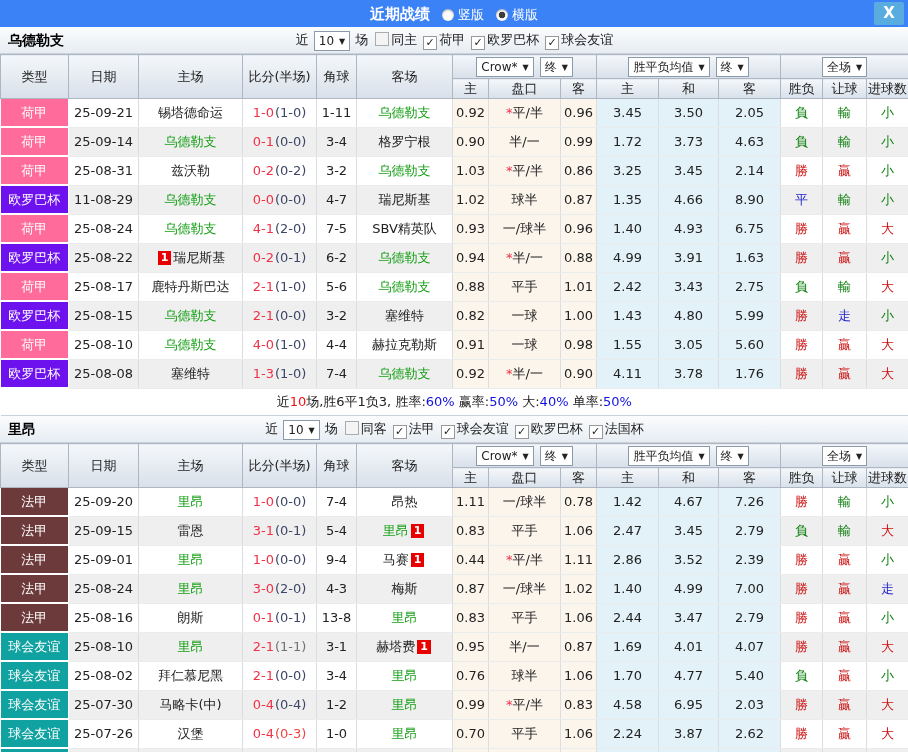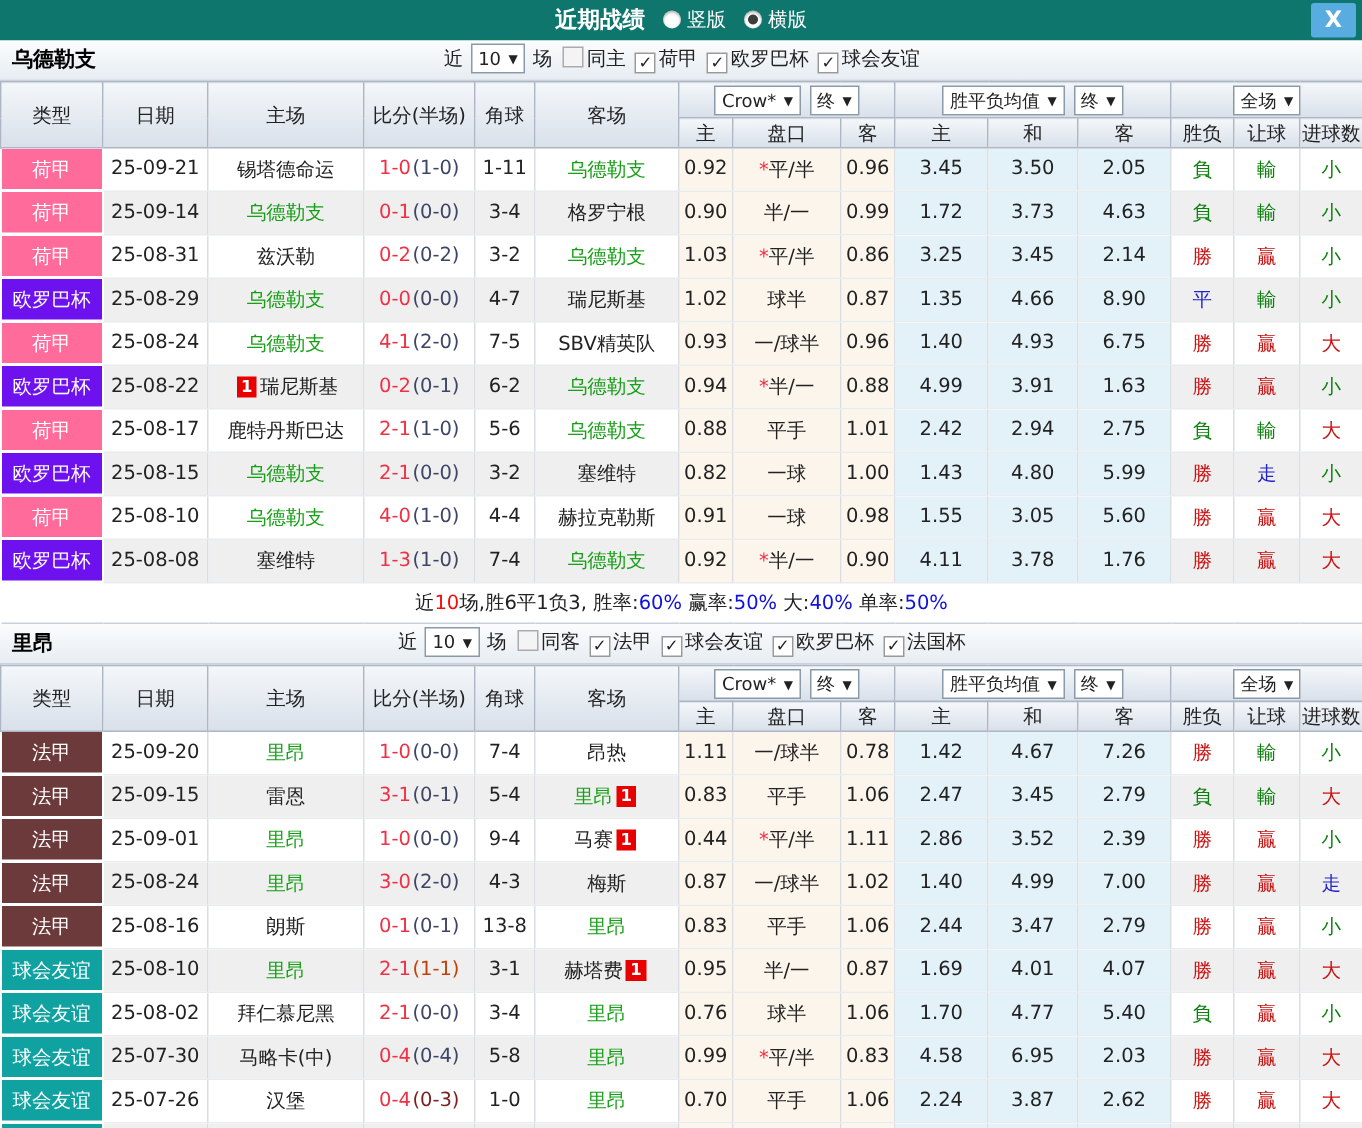--- a/index.html
+++ b/index.html
@@ -2,21 +2,21 @@
 <html><head>
 <meta charset="utf-8">
 <style>
   html,body{margin:0;padding:0}
   body{
     width:908px;height:752px;overflow:hidden;background:#fff;
     font-family:"DejaVu Sans","Liberation Sans",sans-serif;
     font-size:13px;color:#222;
   }
   
-  .topbar{height:27px;background:#0f766e;position:relative;text-align:center;line-height:27px;color:#fff}
+  .topbar{height:27px;background:#3b82f6;position:relative;text-align:center;line-height:27px;color:#fff}
   .tb-title{font-weight:bold;font-size:15px;vertical-align:middle}
   .radio{margin-left:12px;cursor:pointer;font-size:13px;vertical-align:middle}
   .rdot{display:inline-block;width:12px;height:12px;border-radius:50%;background:#fdfdfd;
         box-shadow:inset 0 1px 2px rgba(0,0,0,.35);vertical-align:-2px;margin-right:4px}
   .radio.sel .rdot{background:radial-gradient(circle,#3d3d3d 0 3px,#fdfdfd 3.6px)}
   .close-btn{position:absolute;right:4px;top:2px;width:30px;height:23px;background:#58ACE0;
         color:#fff;font-weight:bold;font-size:15px;line-height:23px;text-align:center;border-radius:2px;cursor:pointer}
   
   .team-header{position:relative;height:26px;line-height:26px;background:linear-gradient(#FBFCFD,#E7EDF3);
         border-bottom:1px solid #C9D1D9}
@@ -150,21 +150,21 @@
         <td class="cream">0.86</td>
         <td class="blue">3.25</td>
         <td class="blue">3.45</td>
         <td class="blue">2.14</td>
         <td class="plain" style="color: rgb(204, 17, 17);">勝</td>
         <td class="plain" style="color: rgb(204, 17, 17);">贏</td>
         <td class="plain" style="color: rgb(11, 127, 11);">小</td>
       </tr>
       <tr>
         <td class="type" style="background: rgb(109, 18, 239);">欧罗巴杯</td>
-        <td class="plain">25-08-29</td>
+        <td class="plain">11-08-29</td>
         <td class="plain"><span style="color: rgb(23, 160, 23);">乌德勒支</span></td>
         <td class="plain"><span class="ft" style="color: rgb(240, 48, 69);">0-0</span><span class="ht" style="color: rgb(61, 70, 102);">(0-0)</span></td>
         <td class="plain">4-7</td>
         <td class="plain"><span>瑞尼斯基</span></td>
         <td class="cream">1.02</td>
         <td class="cream">球半</td>
         <td class="cream">0.87</td>
         <td class="blue">1.35</td>
         <td class="blue">4.66</td>
         <td class="blue">8.90</td>
@@ -210,21 +210,21 @@
         <td class="type" style="background: rgb(255, 107, 155);">荷甲</td>
         <td class="plain">25-08-17</td>
         <td class="plain"><span>鹿特丹斯巴达</span></td>
         <td class="plain"><span class="ft" style="color: rgb(240, 48, 69);">2-1</span><span class="ht" style="color: rgb(61, 70, 102);">(1-0)</span></td>
         <td class="plain">5-6</td>
         <td class="plain"><span style="color: rgb(23, 160, 23);">乌德勒支</span></td>
         <td class="cream">0.88</td>
         <td class="cream">平手</td>
         <td class="cream">1.01</td>
         <td class="blue">2.42</td>
-        <td class="blue">2.94</td>
+        <td class="blue">3.43</td>
         <td class="blue">2.75</td>
         <td class="plain" style="color: rgb(11, 127, 11);">負</td>
         <td class="plain" style="color: rgb(11, 127, 11);">輸</td>
         <td class="plain" style="color: rgb(204, 17, 17);">大</td>
       </tr>
       <tr>
         <td class="type" style="background: rgb(109, 18, 239);">欧罗巴杯</td>
         <td class="plain">25-08-15</td>
         <td class="plain"><span style="color: rgb(23, 160, 23);">乌德勒支</span></td>
         <td class="plain"><span class="ft" style="color: rgb(240, 48, 69);">2-1</span><span class="ht" style="color: rgb(61, 70, 102);">(0-0)</span></td>
@@ -414,21 +414,21 @@
         <td class="blue">3.47</td>
         <td class="blue">2.79</td>
         <td class="plain" style="color: rgb(204, 17, 17);">勝</td>
         <td class="plain" style="color: rgb(204, 17, 17);">贏</td>
         <td class="plain" style="color: rgb(11, 127, 11);">小</td>
       </tr>
       <tr>
         <td class="type" style="background: rgb(16, 162, 160);">球会友谊</td>
         <td class="plain">25-08-10</td>
         <td class="plain"><span style="color: rgb(23, 160, 23);">里昂</span></td>
-        <td class="plain"><span class="ft" style="color: rgb(240, 48, 69);">2-1</span><span class="ht" style="color: #c2410c;">(1-1)</span></td>
+        <td class="plain"><span class="ft" style="color: rgb(240, 48, 69);">2-1</span><span class="ht" style="color: #737373;">(1-1)</span></td>
         <td class="plain">3-1</td>
         <td class="plain"><span>赫塔费</span><span class="badge">1</span></td>
         <td class="cream">0.95</td>
         <td class="cream">半/一</td>
         <td class="cream">0.87</td>
         <td class="blue">1.69</td>
         <td class="blue">4.01</td>
         <td class="blue">4.07</td>
         <td class="plain" style="color: rgb(204, 17, 17);">勝</td>
         <td class="plain" style="color: rgb(204, 17, 17);">贏</td>
@@ -449,37 +449,37 @@
         <td class="blue">5.40</td>
         <td class="plain" style="color: rgb(11, 127, 11);">負</td>
         <td class="plain" style="color: rgb(204, 17, 17);">贏</td>
         <td class="plain" style="color: rgb(11, 127, 11);">小</td>
       </tr>
       <tr>
         <td class="type" style="background: rgb(16, 162, 160);">球会友谊</td>
         <td class="plain">25-07-30</td>
         <td class="plain"><span>马略卡(中)</span></td>
         <td class="plain"><span class="ft" style="color: rgb(240, 48, 69);">0-4</span><span class="ht" style="color: rgb(61, 70, 102);">(0-4)</span></td>
-        <td class="plain">5-8</td>
+        <td class="plain">1-2</td>
         <td class="plain"><span style="color: rgb(23, 160, 23);">里昂</span></td>
         <td class="cream">0.99</td>
         <td class="cream"><span style="color: rgb(240, 48, 69);">*</span>平/半</td>
         <td class="cream">0.83</td>
         <td class="blue">4.58</td>
         <td class="blue">6.95</td>
         <td class="blue">2.03</td>
         <td class="plain" style="color: rgb(204, 17, 17);">勝</td>
         <td class="plain" style="color: rgb(204, 17, 17);">贏</td>
         <td class="plain" style="color: rgb(204, 17, 17);">大</td>
       </tr>
       <tr>
         <td class="type" style="background: rgb(16, 162, 160);">球会友谊</td>
         <td class="plain">25-07-26</td>
         <td class="plain"><span>汉堡</span></td>
-        <td class="plain"><span class="ft" style="color: rgb(240, 48, 69);">0-4</span><span class="ht" style="color: #7f1d1d;">(0-3)</span></td>
+        <td class="plain"><span class="ft" style="color: rgb(240, 48, 69);">0-4</span><span class="ht" style="color: #ef4444;">(0-3)</span></td>
         <td class="plain">1-0</td>
         <td class="plain"><span style="color: rgb(23, 160, 23);">里昂</span></td>
         <td class="cream">0.70</td>
         <td class="cream">平手</td>
         <td class="cream">1.06</td>
         <td class="blue">2.24</td>
         <td class="blue">3.87</td>
         <td class="blue">2.62</td>
         <td class="plain" style="color: rgb(204, 17, 17);">勝</td>
         <td class="plain" style="color: rgb(204, 17, 17);">贏</td>

